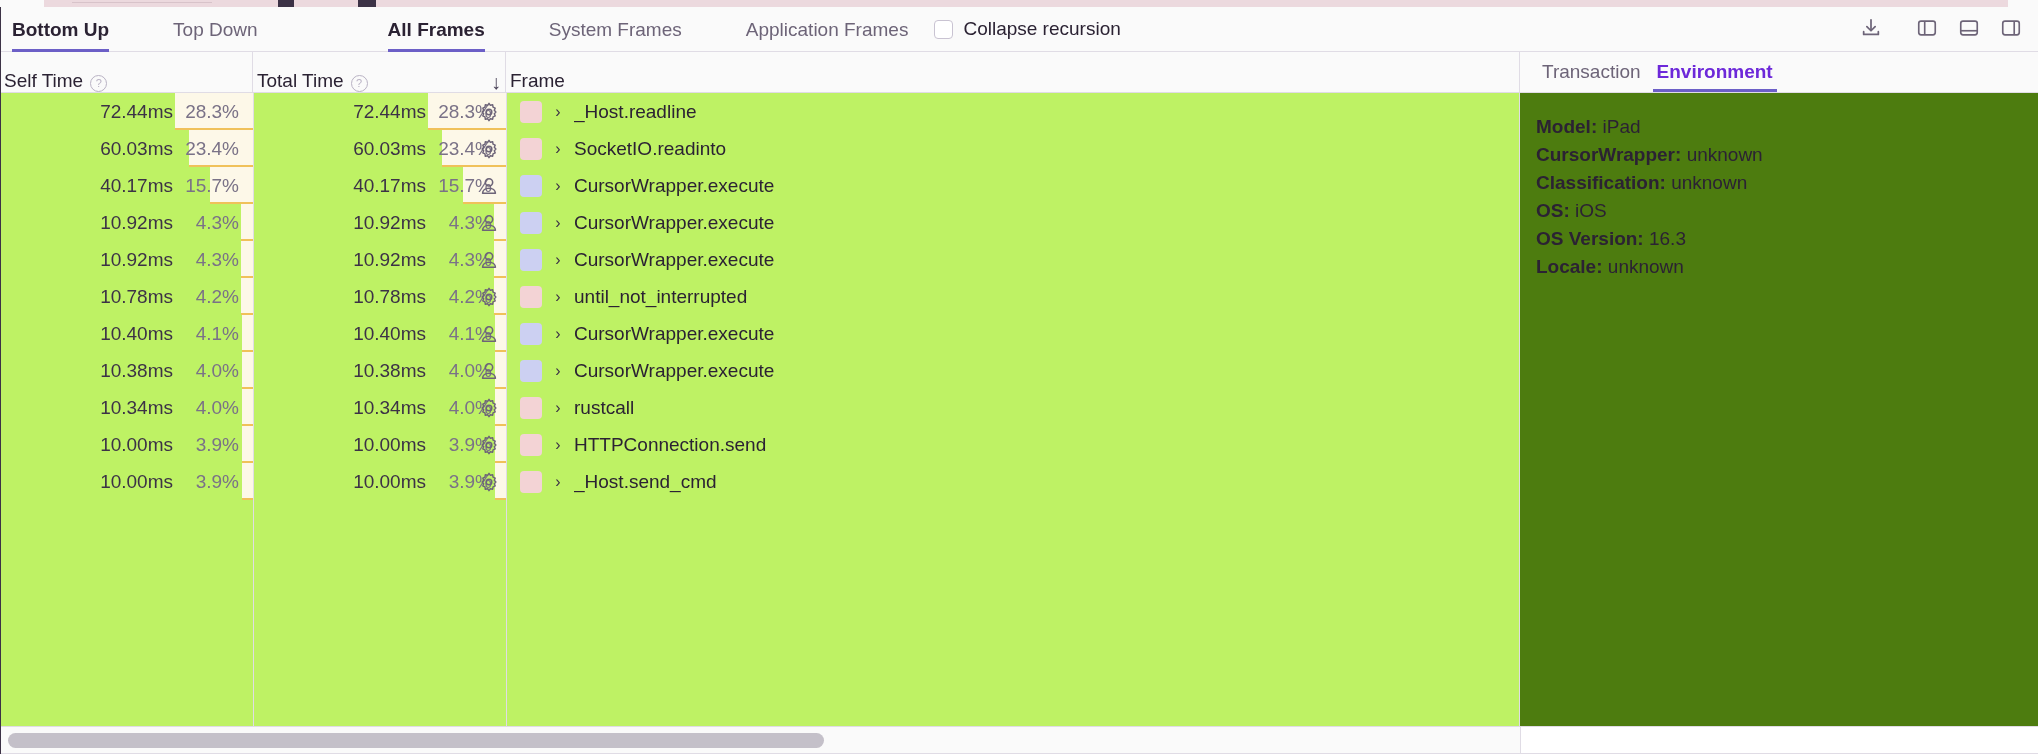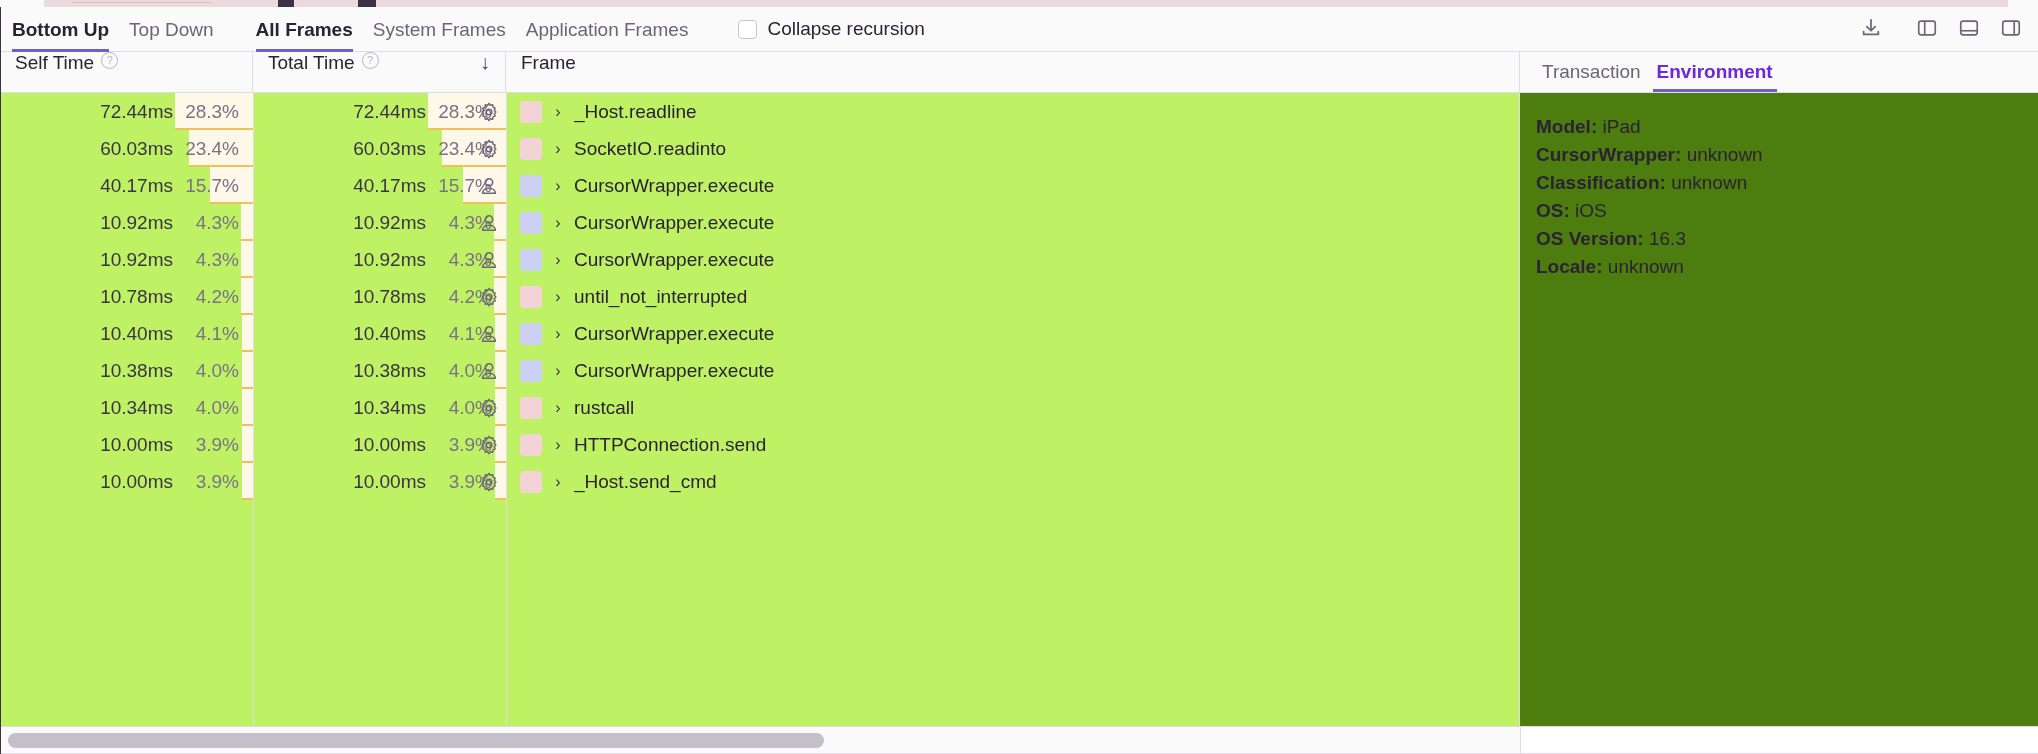--- a/index.html
+++ b/index.html
@@ -43,21 +43,21 @@
     flex: 0 0 auto;
     height: 45px;
     display: flex;
     align-items: center;
     background: #fafafa;
     border-bottom: 1px solid #e0dce5;
     padding-left: 12px;
     padding-right: 10px;
     position: relative;
   }
-  .tab-group { display: flex; align-items: center; height: 45px; }
+  .tab-group { display: flex; align-items: center; height: 45px; gap: 44px; }
   .tab {
     font-size: 19px;
     line-height: 1;
     color: #6d6478;
     padding: 0 10px;
     height: 45px;
     display: flex;
     align-items: center;
     cursor: pointer;
     white-space: nowrap;
@@ -79,21 +79,21 @@
     height: 3px;
     background: #6c5fc7;
   }
   .tab:first-child.active::after { left: 0; right: 10px; }
   .tab-gap { width: 22px; }
 
   .checkbox-wrap {
     display: flex;
     align-items: center;
     gap: 10px;
-    margin-left: 40px;
+    margin-left: 16px;
     cursor: pointer;
   }
   .checkbox-box {
     width: 19px; height: 19px;
     border: 1.5px solid #c9c3d2;
     border-radius: 4px;
     background: #ffffff;
     flex: 0 0 auto;
   }
   .checkbox-label { font-size: 19px; color: #2b2233; white-space: nowrap; }
@@ -117,25 +117,25 @@
   .col-header {
     flex: 0 0 auto;
     height: 41px;
     display: flex;
     background: #fafafa;
     border-bottom: 1px solid #e0dce5;
     align-items: stretch;
   }
   .col-header .cell {
     display: flex;
-    align-items: flex-start;
+    align-items: flex-end;
     font-size: 19px;
     color: #2b2233;
     border-right: 1px solid #e0dce5;
-    padding: 0 15px;
+    padding: 0 4px;
     position: relative;
   }
   .col-self  { width: 253px; justify-content: flex-start; }
   .col-total { width: 253px; justify-content: flex-start; }
   .col-frame { flex: 1 1 auto; }
   .col-right-panel { width: 518px; border-right: none !important; padding-left: 0 !important; }
 
   .help-icon {
     display: inline-flex;
     align-items: center;

